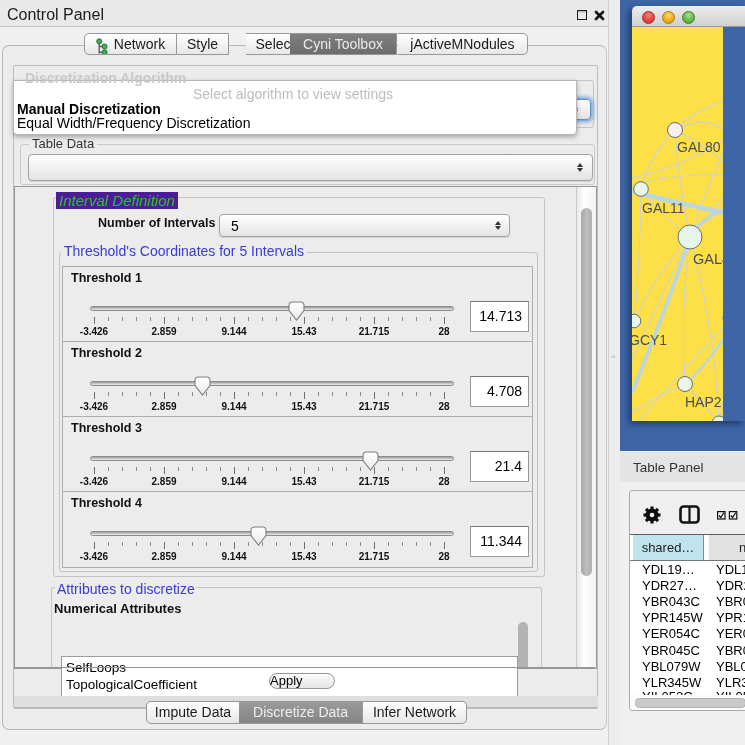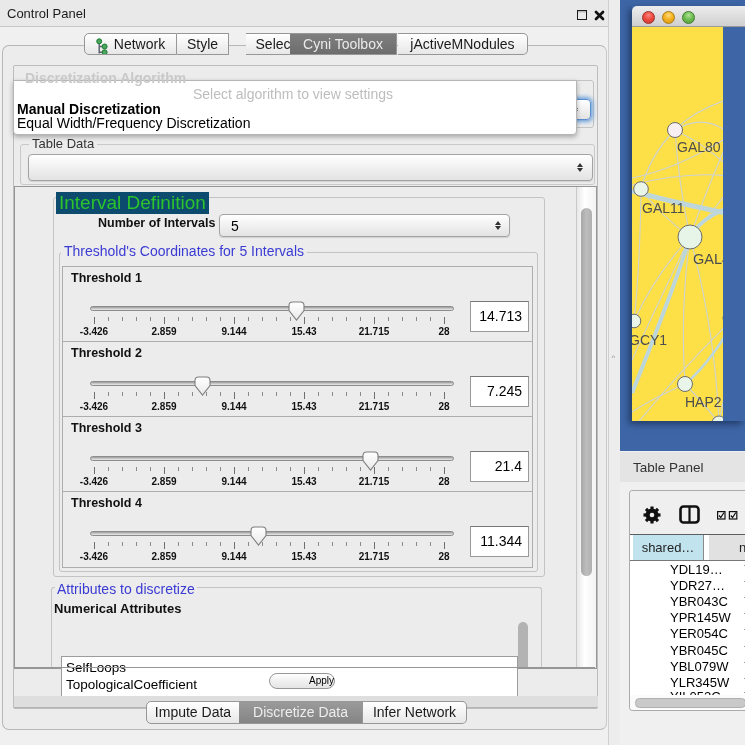--- a/index.html
+++ b/index.html
@@ -13,27 +13,27 @@
 .tri-dn{width:0;height:0;border-left:3.5px solid transparent;border-right:3.5px solid transparent;border-top:4.5px solid #333;}
 .tbox{position:absolute;left:62px;width:469px;height:75px;border:1px solid #adadad;background:#ececec;}
 .tlabel{position:absolute;left:8px;top:4px;font-weight:bold;font-size:12.5px;color:#111;}
 .track{position:absolute;left:27px;top:39px;width:362px;height:3px;border:1px solid #8c8c8c;border-radius:3px;background:linear-gradient(#9a9a9a,#d7d7d7 70%,#e8e8e8);}
 .minor{position:absolute;left:31px;top:49.5px;width:351px;height:4px;background:repeating-linear-gradient(90deg,#8a8a8a 0,#8a8a8a 1px,transparent 1px,transparent 14px);}
 .major{position:absolute;left:31px;top:49.5px;width:351px;height:7px;background:repeating-linear-gradient(90deg,#6f6f6f 0,#6f6f6f 1px,transparent 1px,transparent 70px);}
 .slab{position:absolute;top:59px;width:60px;text-align:center;font-size:10px;font-weight:bold;color:#111;}
 .vbox{position:absolute;left:407px;top:34px;width:51px;height:29px;background:#fff;border:1px solid #999;border-top-color:#777;text-align:right;font-size:14px;line-height:29px;padding-right:6px;color:#000;}
 .thumb{position:absolute;top:33.5px;width:17px;height:20px;}
 .tabtop{position:absolute;top:33px;height:20px;border:1px solid #979797;background:linear-gradient(#ffffff,#f3f3f3 50%,#e7e7e7);font-size:14px;color:#1a1a1a;text-align:center;line-height:20px;white-space:nowrap;}
-.row{position:absolute;font-size:13px;color:#000;white-space:nowrap;margin-left:28px;}
+.row{position:absolute;font-size:13px;color:#000;white-space:nowrap;}
 </style>
 </head>
 <body>
 
 <div class="abs" style="left:0;top:0;width:608px;height:26px;background:#e9e9e9;border-bottom:1px solid #c6c6c6;">
-  <span style="position:absolute;left:7px;top:6px;font-size:13px;color:#1c1c1c;">Control Panel</span>
+  <span style="position:absolute;left:7px;top:6px;font-size:16px;color:#1c1c1c;">Control Panel</span>
   <span style="position:absolute;left:577px;top:10px;width:7.5px;height:7.5px;border:1.6px solid #1a1a1a;box-shadow:inset 0 1.5px 0 #bbb;"></span>
   <svg style="position:absolute;left:594px;top:10px;" width="11" height="11">
       <path d="M2,2 L9,9 M9,2 L2,9" stroke="#111" stroke-width="2.7" stroke-linecap="round"></path>
     </svg>
 </div>
 
 <div class="abs" style="left:2px;top:45px;width:603px;height:683px;border:1.5px solid #b7b7b7;border-right-color:#c9c9c9;border-radius:7px;background:#ececec;"></div>
 
 <div class="tabtop" style="left:84px;width:91px;border-radius:5px 0 0 5px;">
   <svg style="position:absolute;left:10px;top:2.5px;" width="13" height="17">
@@ -68,21 +68,21 @@
     </span>
 </div>
 
 <div class="abs" style="left:14px;top:186px;width:581px;height:481px;border:1px solid #969696;background:#ececec;overflow:hidden;">
 
   <div class="abs" style="right:0;top:0;width:19px;height:100%;background:linear-gradient(90deg,#e8e8e8,#ffffff 40%,#f2f2f2);border-left:1px solid #c9c9c9;"></div>
   <div class="abs" style="right:4px;top:21px;width:11px;height:368px;background:linear-gradient(90deg,#a8a8a8,#bdbdbd 50%,#b0b0b0);border-radius:6px;"></div>
 </div>
 
 <div class="gbox" style="left:53px;top:197px;width:490px;height:378px;"></div>
-<span class="grouptitle" style="left:56px;top:192px;color:#2cc32c;background:#0c4a6e;padding:0 3px;font-size:19px;">Interval Definition</span>
+<span class="grouptitle" style="left:56px;top:192px;color:#2cc32c;background:#4c1d95;padding:0 3px;font-size:15px;font-style:italic;">Interval Definition</span>
 <span style="position:absolute;left:98px;top:216px;font-size:12.5px;font-weight:bold;color:#111;">Number of Intervals</span>
 <div class="combo" style="left:219px;top:214px;width:289px;height:21px;">
   <span style="position:absolute;left:11px;top:2.5px;font-size:14px;color:#000;">5</span>
   <span class="arr" style="right:8px;">
       <span class="tri-up" style="border-left-width:3px;border-right-width:3px;border-bottom-width:4px;"></span>
       <span class="tri-dn" style="border-left-width:3px;border-right-width:3px;border-top-width:4px;"></span>
     </span>
 </div>
 
 <div class="gbox" style="left:59px;top:251.5px;width:477px;height:318px;"></div>
@@ -117,21 +117,21 @@
     <div class="major"></div>
   <span class="slab" style="left:1px;">-3.426</span>
     <span class="slab" style="left:71px;">2.859</span>
     <span class="slab" style="left:141px;">9.144</span>
     <span class="slab" style="left:211px;">15.43</span>
     <span class="slab" style="left:281px;">21.715</span>
     <span class="slab" style="left:351px;">28</span>
   <svg class="thumb" style="left:131px;" width="17" height="20" viewBox="0 0 17 20">
       <path d="M1,4.5 Q1,1 4.5,1 H12.5 Q16,1 16,4.5 V9.5 L8.5,19 L1,9.5 Z" fill="url(#thg)" stroke="#7e7e7e" stroke-width="1.1"></path>
     </svg>
-  <span class="vbox">7.245</span>
+  <span class="vbox">4.708</span>
 </div>
 <div class="tbox" style="top:416px;">
   <span class="tlabel">Threshold 3</span>
   <div class="track"></div>
   <div class="minor"></div>
     <div class="major"></div>
   <span class="slab" style="left:1px;">-3.426</span>
     <span class="slab" style="left:71px;">2.859</span>
     <span class="slab" style="left:141px;">9.144</span>
     <span class="slab" style="left:211px;">15.43</span>
@@ -162,21 +162,21 @@
 <div class="gbox" style="left:51px;top:587px;width:489px;height:80px;border-bottom:none;"></div>
 <span class="grouptitle" style="left:55px;top:581px;color:#3a3ad4;background:#ececec;padding:0 2px;font-size:14px;">Attributes to discretize</span>
 <span style="position:absolute;left:54px;top:601px;font-size:13px;font-weight:bold;color:#111;">Numerical Attributes</span>
 <div class="abs" style="left:61px;top:620px;width:455px;height:47px;background:#fff;border:1px solid #9c9c9c;border-bottom:none;overflow:hidden;margin-top:36px;">
   <div style="position:absolute;left:4px;top:3px;font-size:13.5px;color:#000;line-height:16.5px;">SelfLoops<br>TopologicalCoefficient<br>BetweennessCentrality</div>
 </div>
 <div class="abs" style="left:518px;top:622px;width:10px;height:45px;background:#b3b3b3;border-radius:5px 5px 0 0;"></div>
 
 <div class="abs" style="left:14px;top:667px;width:581px;height:1px;background:#969696;"></div>
 
-<div class="abs" style="left:269px;top:673px;width:64px;height:14px;border:1px solid #979797;border-radius:8px;background:linear-gradient(#ffffff,#f0f0f0 50%,#e4e4e4);text-align:right;font-size:10px;line-height:14px;color:#000;">Apply</div>
+<div class="abs" style="left:269px;top:673px;width:64px;height:14px;border:1px solid #979797;border-radius:8px;background:linear-gradient(#ffffff,#f0f0f0 50%,#e4e4e4);text-align:left;font-size:13px;line-height:14px;color:#000;">Apply</div>
 <div class="abs" style="left:14px;top:696px;width:584px;height:11px;background:#dedede;border-bottom:1px solid #b5b5b5;"></div>
 
 <div class="tabtop" style="left:146px;top:701px;width:92px;height:21px;line-height:21px;border-radius:5px 0 0 5px;">Impute Data</div>
 <div class="tabtop" style="left:239px;top:701px;width:123px;height:21px;line-height:21px;border-left:none;background:linear-gradient(#9a9a9a,#858585);color:#ededed;">Discretize Data</div>
 <div class="tabtop" style="left:363px;top:701px;width:103px;height:21px;line-height:21px;border-left:none;border-radius:0 5px 5px 0;">Infer Network</div>
 
 <div class="abs" style="left:13px;top:80px;width:562px;height:53px;background:#ffffff;border:1px solid #b5b5b5;border-radius:0 0 4px 4px;box-shadow:0 2px 5px rgba(0,0,0,0.3);"></div>
 <span style="position:absolute;left:25px;top:70px;font-size:14px;font-weight:bold;color:#c9c9c9;">Discretization Algorithm</span>
 <span style="position:absolute;left:193px;top:86px;font-size:14px;color:#bdbdbd;">Select algorithm to view settings</span>
 <span style="position:absolute;left:17px;top:101px;font-size:14px;font-weight:bold;color:#000;">Manual Discretization</span>

